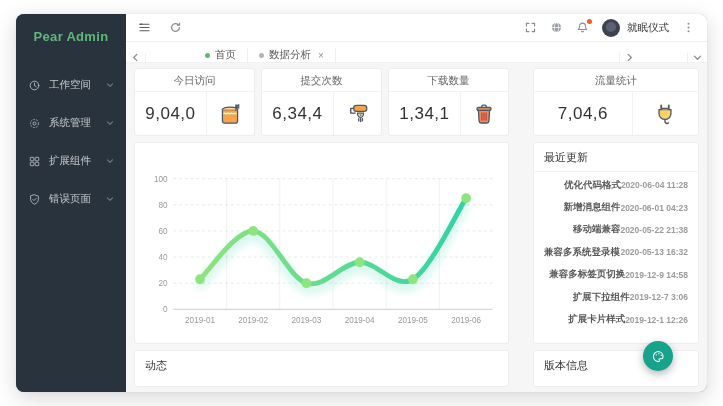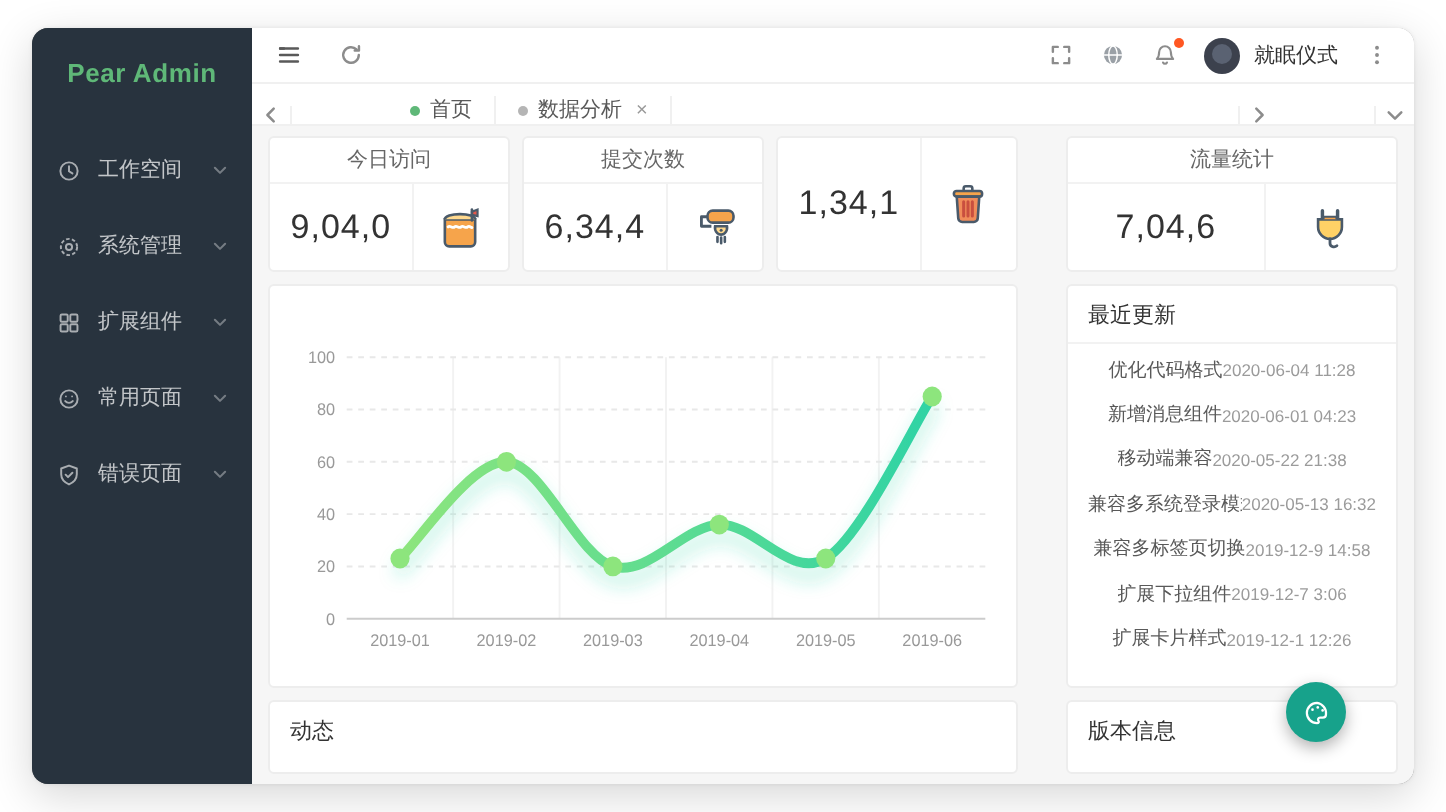--- a/index.html
+++ b/index.html
@@ -47,21 +47,21 @@
   .stat-card { flex:1; display:flex; flex-direction:column; min-width:0; }
   .stat-title { height:23px; line-height:23px; text-align:center; font-size:10.5px; color:#666; border-bottom:1px solid #f2f2f2; }
   .stat-body { flex:1; display:flex; align-items:stretch; }
   .stat-value { flex:1.5; display:flex; align-items:center; justify-content:center; font-size:17px; color:#333; letter-spacing:.5px; }
   .stat-iconbox { flex:1; display:flex; align-items:center; justify-content:center; border-left:1px solid #f2f2f2; }
   .stat-iconbox svg { width:26px; height:26px; }
   .chart-card { position:relative; }
   .chart-card svg { display:block; width:100%; height:100%; }
   .panel-header { padding:7px 10px 6px; font-size:11px; color:#333; border-bottom:1px solid #f2f2f2; }
   .updates-list { padding:2px 0; }
-  .update-row { display:flex; justify-content:center; align-items:center; padding:0 10px; height:22.4px; }
+  .update-row { display:flex; justify-content:flex-end; align-items:center; padding:0 10px; height:22.4px;font-weight:bold; }
   .u-label { font-size:9.5px; color:#595959; white-space:nowrap; overflow:hidden; }
   .u-time { font-size:8.5px; color:#9b9b9b; white-space:nowrap; }
   .foot-card .panel-header { border-bottom:none; }
   
   .fab { position:absolute; right:34px; bottom:21px; width:30px; height:30px; border-radius:50%;
     display:flex; align-items:center; justify-content:center; cursor:pointer; z-index:20;
     box-shadow:0 3px 8px rgba(0,0,0,.3); }
   .fab svg { width:15px; height:15px; }
 </style>
 </head>
@@ -112,36 +112,20 @@
             </svg>
           </span>
     <span class="mi-label">扩展组件</span>
     <span class="mi-chev">
       <svg width="8" height="8" viewBox="0 0 10 10" fill="none" stroke="rgba(255,255,255,.65)" stroke-width="1.3" stroke-linecap="round" stroke-linejoin="round">
               <path d="M1.8 3.6 5 6.8l3.2-3.2"></path>
             </svg>
     </span>
   </div>
 
-  <div class="menu-item">
-    <span class="mi-icon">
-            <svg viewBox="0 0 16 16" fill="none" stroke="rgba(255,255,255,.75)" stroke-width="1.2" stroke-linecap="round">
-              <circle cx="8" cy="8" r="5.3"></circle>
-              <path d="M5.7 9.3a3 3 0 0 0 4.6 0"></path>
-              <circle cx="6.1" cy="6.4" r=".55" fill="rgba(255,255,255,.75)" stroke="none"></circle>
-              <circle cx="9.9" cy="6.4" r=".55" fill="rgba(255,255,255,.75)" stroke="none"></circle>
-            </svg>
-          </span>
-    <span class="mi-label">常用页面</span>
-    <span class="mi-chev">
-      <svg width="8" height="8" viewBox="0 0 10 10" fill="none" stroke="rgba(255,255,255,.65)" stroke-width="1.3" stroke-linecap="round" stroke-linejoin="round">
-              <path d="M1.8 3.6 5 6.8l3.2-3.2"></path>
-            </svg>
-    </span>
-  </div>
 
   <div class="menu-item">
     <span class="mi-icon">
             <svg viewBox="0 0 16 16" fill="none" stroke="rgba(255,255,255,.75)" stroke-width="1.2" stroke-linejoin="round" stroke-linecap="round">
               <path d="M8 2.2l4.8 1.8v3.6c0 3-2 5-4.8 6.2C5.2 12.6 3.2 10.6 3.2 7.6V4z"></path>
               <path d="M5.9 7.8l1.5 1.5 2.7-2.7"></path>
             </svg>
           </span>
     <span class="mi-label">错误页面</span>
     <span class="mi-chev">
@@ -261,20 +245,21 @@
                   <path d="M9 6.8H6.2v4.4h4.6" fill="none" stroke="#4a5a6a" stroke-width="1.3" stroke-linejoin="round"></path>
                   <path d="M12.5 11.2h5.5a3.6 3.6 0 0 1-1 3.2c-.9.9-2.6.9-3.5 0a3.6 3.6 0 0 1-1-3.2z" fill="#ffd98e" stroke="#4a5a6a" stroke-width="1.2"></path>
                   <path d="M13.6 16.2v2.2M15.3 16.4v2.6M17 16.2v2.2" stroke="#4a5a6a" stroke-width="1.2" stroke-linecap="round"></path>
                   <circle cx="15.3" cy="13" r=".7" fill="#4a5a6a"></circle>
                 </svg>
               </div>
     </div>
   </div>
 
   <div class="card stat-card">
+    <div class="stat-title">下载数量</div>
     <div class="stat-body">
       <div class="stat-value">1,34,1</div>
       <div class="stat-iconbox">
                 <svg viewBox="0 0 24 24">
                   <rect x="5.5" y="6" width="13" height="2.6" rx="1.2" fill="#f6a44b" stroke="#4a5a6a" stroke-width="1.2"></rect>
                   <path d="M10 6V4.8a1 1 0 0 1 1-1h2a1 1 0 0 1 1 1V6" fill="none" stroke="#4a5a6a" stroke-width="1.2"></path>
                   <path d="M6.8 8.6h10.4l-.7 10a1.8 1.8 0 0 1-1.8 1.7H9.3a1.8 1.8 0 0 1-1.8-1.7z" fill="#f08c5a" stroke="#4a5a6a" stroke-width="1.2"></path>
                   <path d="M10 11v6.5M12 11v6.5M14 11v6.5" stroke="#c94f3f" stroke-width="1.4" stroke-linecap="round"></path>
                 </svg>
               </div>

